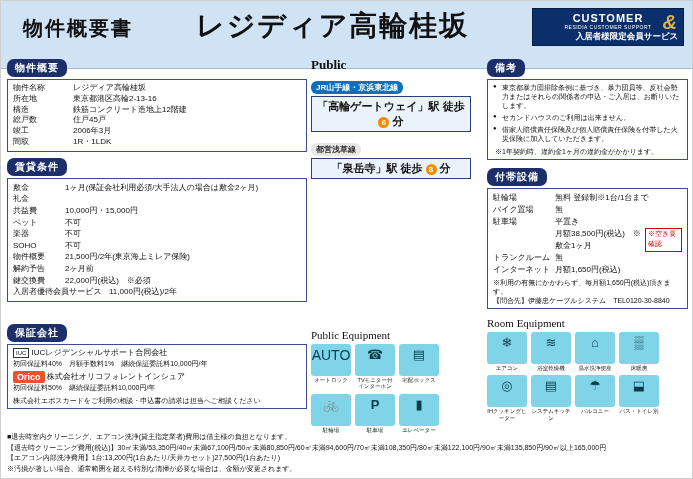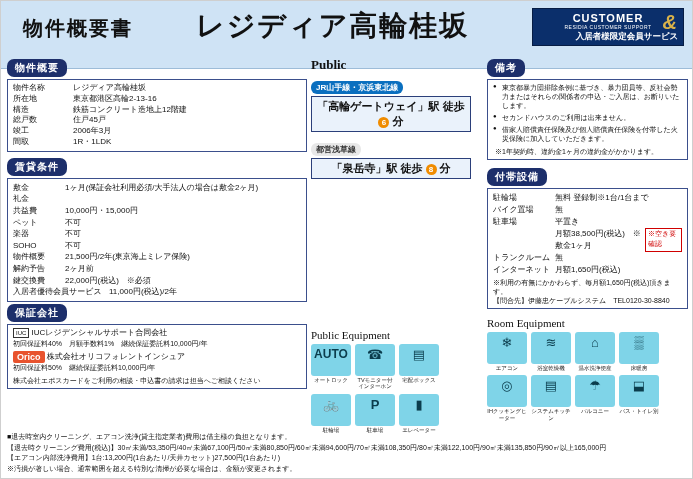--- a/index.html
+++ b/index.html
@@ -229,21 +229,21 @@
             <div class="tk">鍵交換費</div>
             <div class="tv">22,000円(税込)　※必須</div>
           </div>
         <div class="trow">
             <div class="tk" style="width:96px;flex:0 0 96px;">入居者優待会員サービス</div>
             <div class="tv">11,000円(税込)/2年</div>
           </div>
       </div>
     </div>
 
-    <div style="margin-top:0;">
+    <div style="margin-top:20px;">
       <span class="sec-title">保証会社</span>
       <div class="panel">
         <div class="sm" style="margin-bottom:3px;">
           <span class="guar-logo-ituc">IUC</span>
           <span>IUCレジデンシャルサポート合同会社</span>
           <div class="xs">初回保証料40%　月額手数料1%　継続保証委託料10,000円/年</div>
         </div>
         <div class="sm">
           <span class="orico">Orico</span>
           <span>株式会社オリコフォレントインシュア</span>
@@ -275,21 +275,21 @@
         <span class="walk-num">8</span>
         <span>分</span>
       </div>
     </div>
 
     <div style="margin-top:150px;">
       <div class="equip-head">Public Equipment</div>
       <div class="icon-grid">
         <div class="icon-cell">
           <div class="icon-box">
-              <div class="gl" style="font-size:12px;font-weight:bold;">AUTO</div>
+              <div class="gl" style="font-size:14px;font-weight:normal;">AUTO</div>
             </div>
           <div class="icon-cap">オートロック</div>
         </div>
         <div class="icon-cell">
           <div class="icon-box">
               <div class="gl">☎</div>
             </div>
           <div class="icon-cap">TVモニター付インターホン</div>
         </div>
         <div class="icon-cell">

